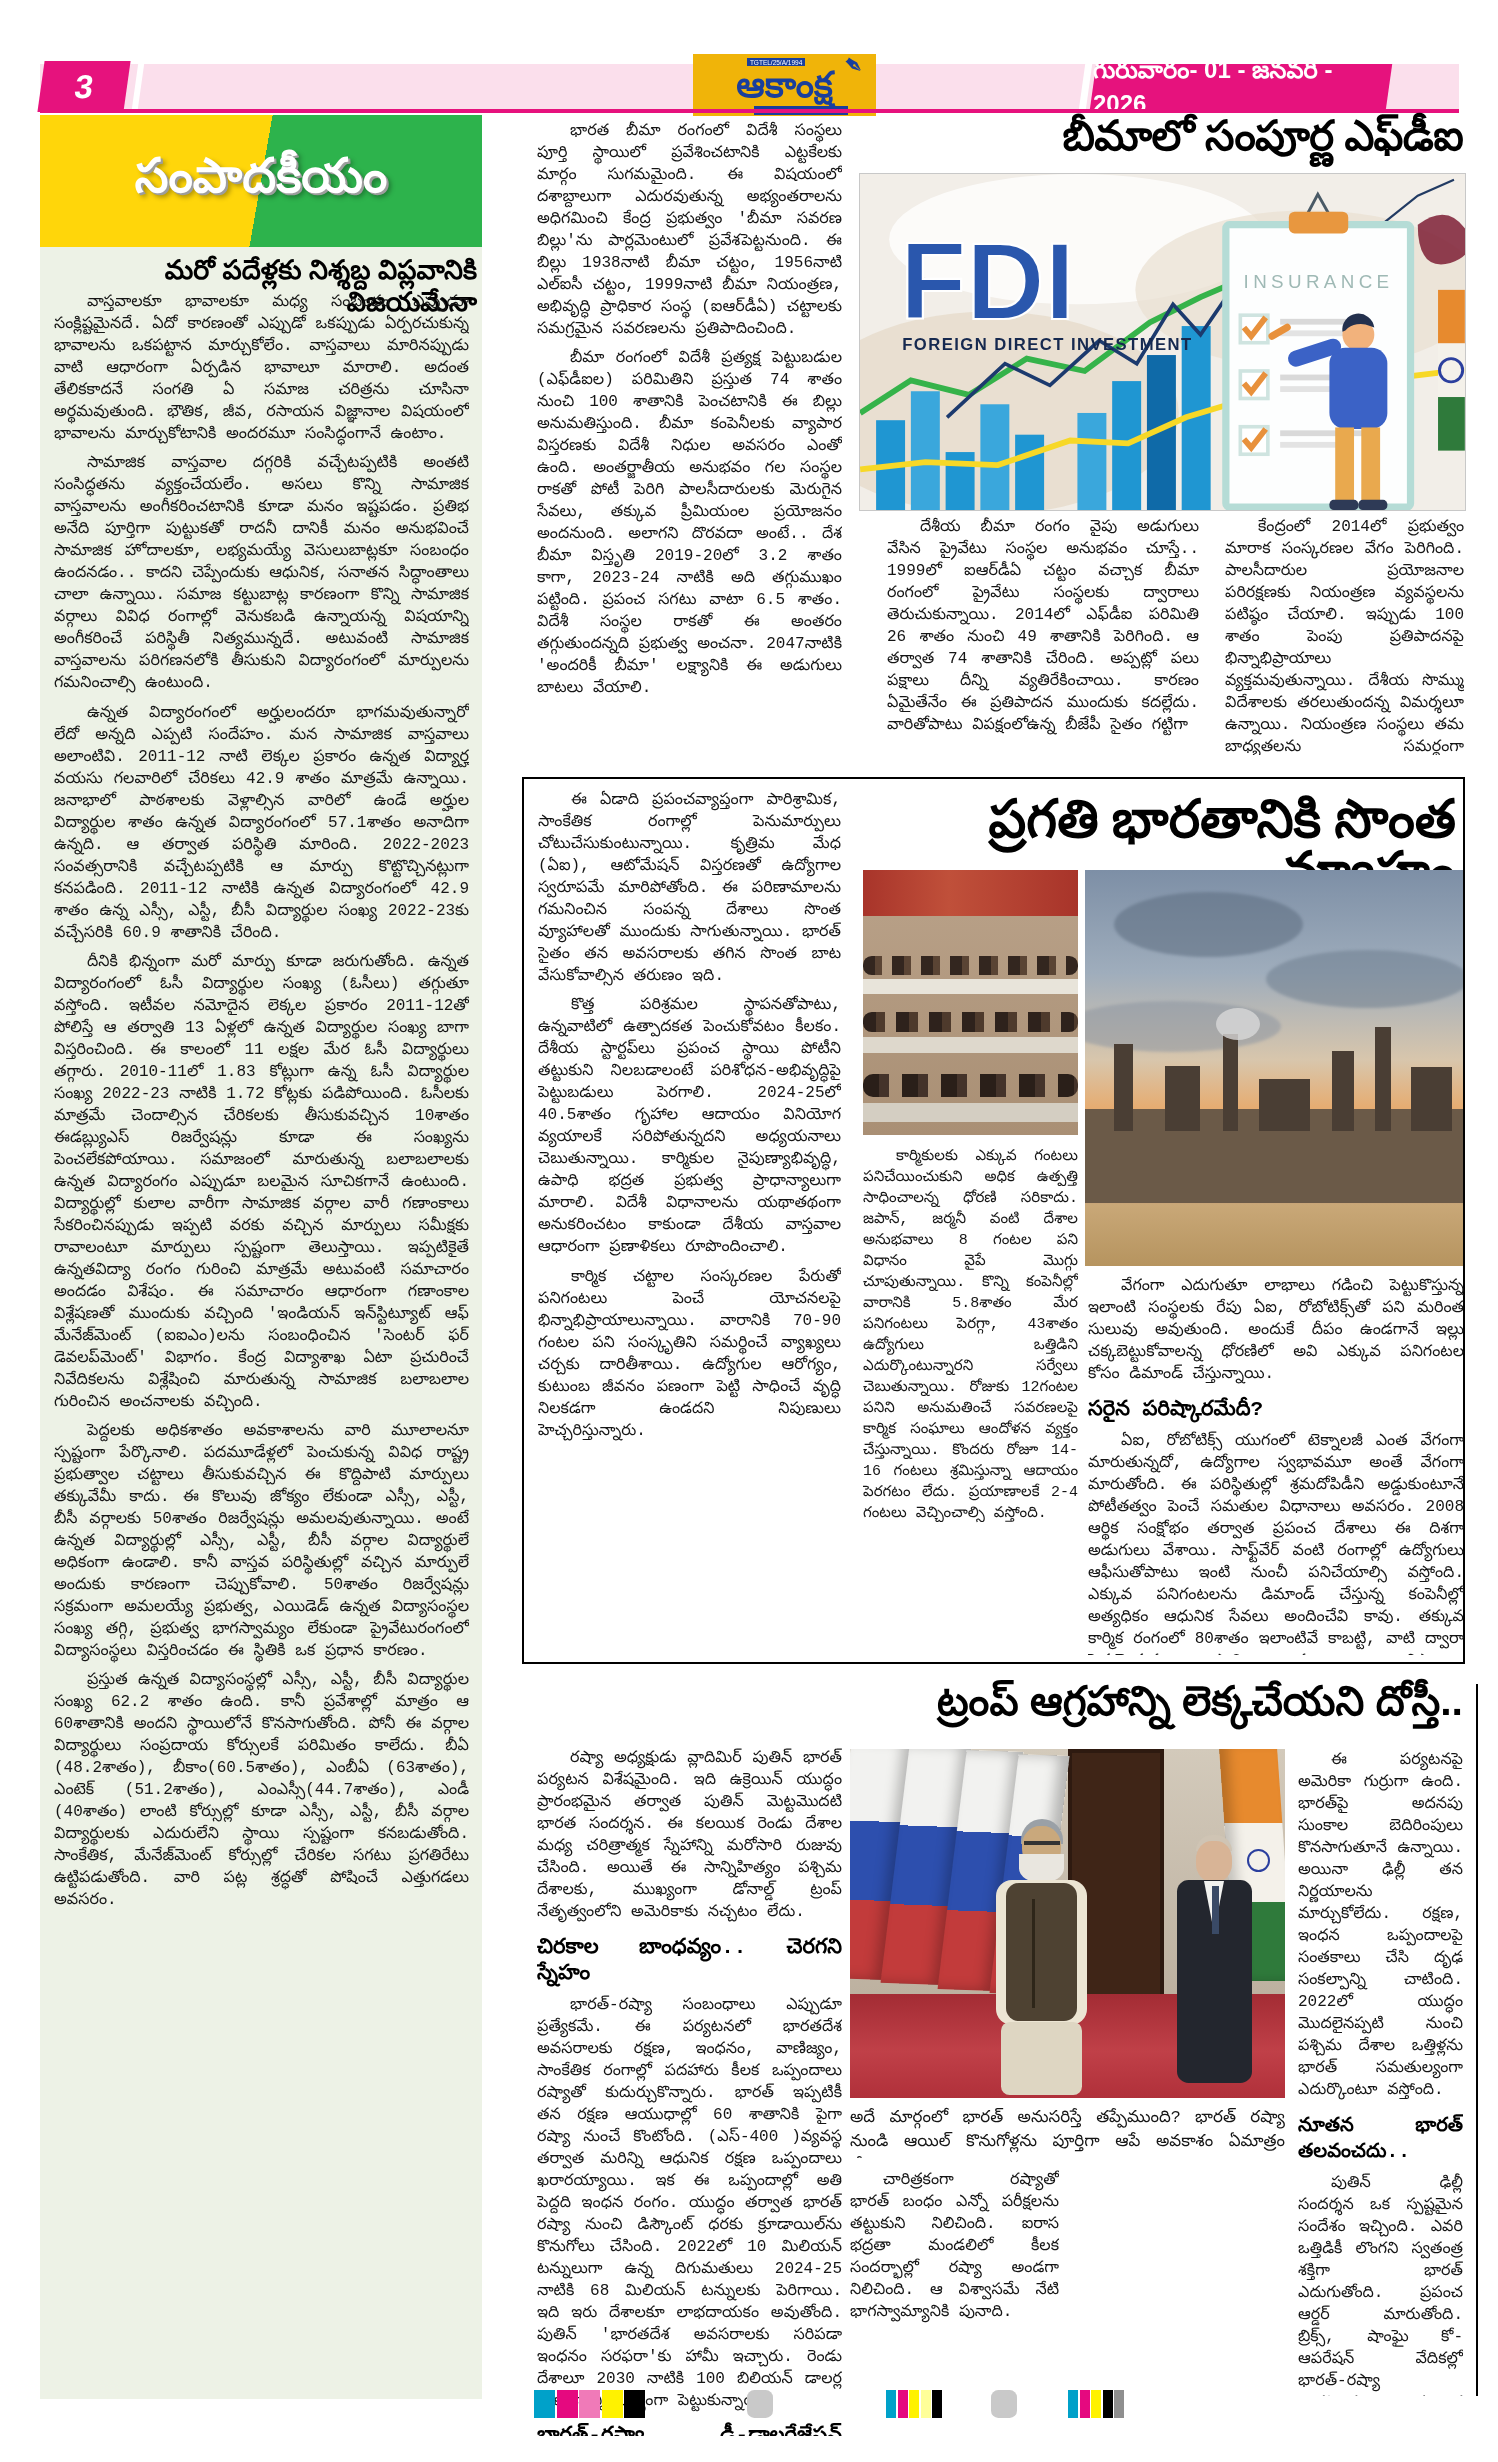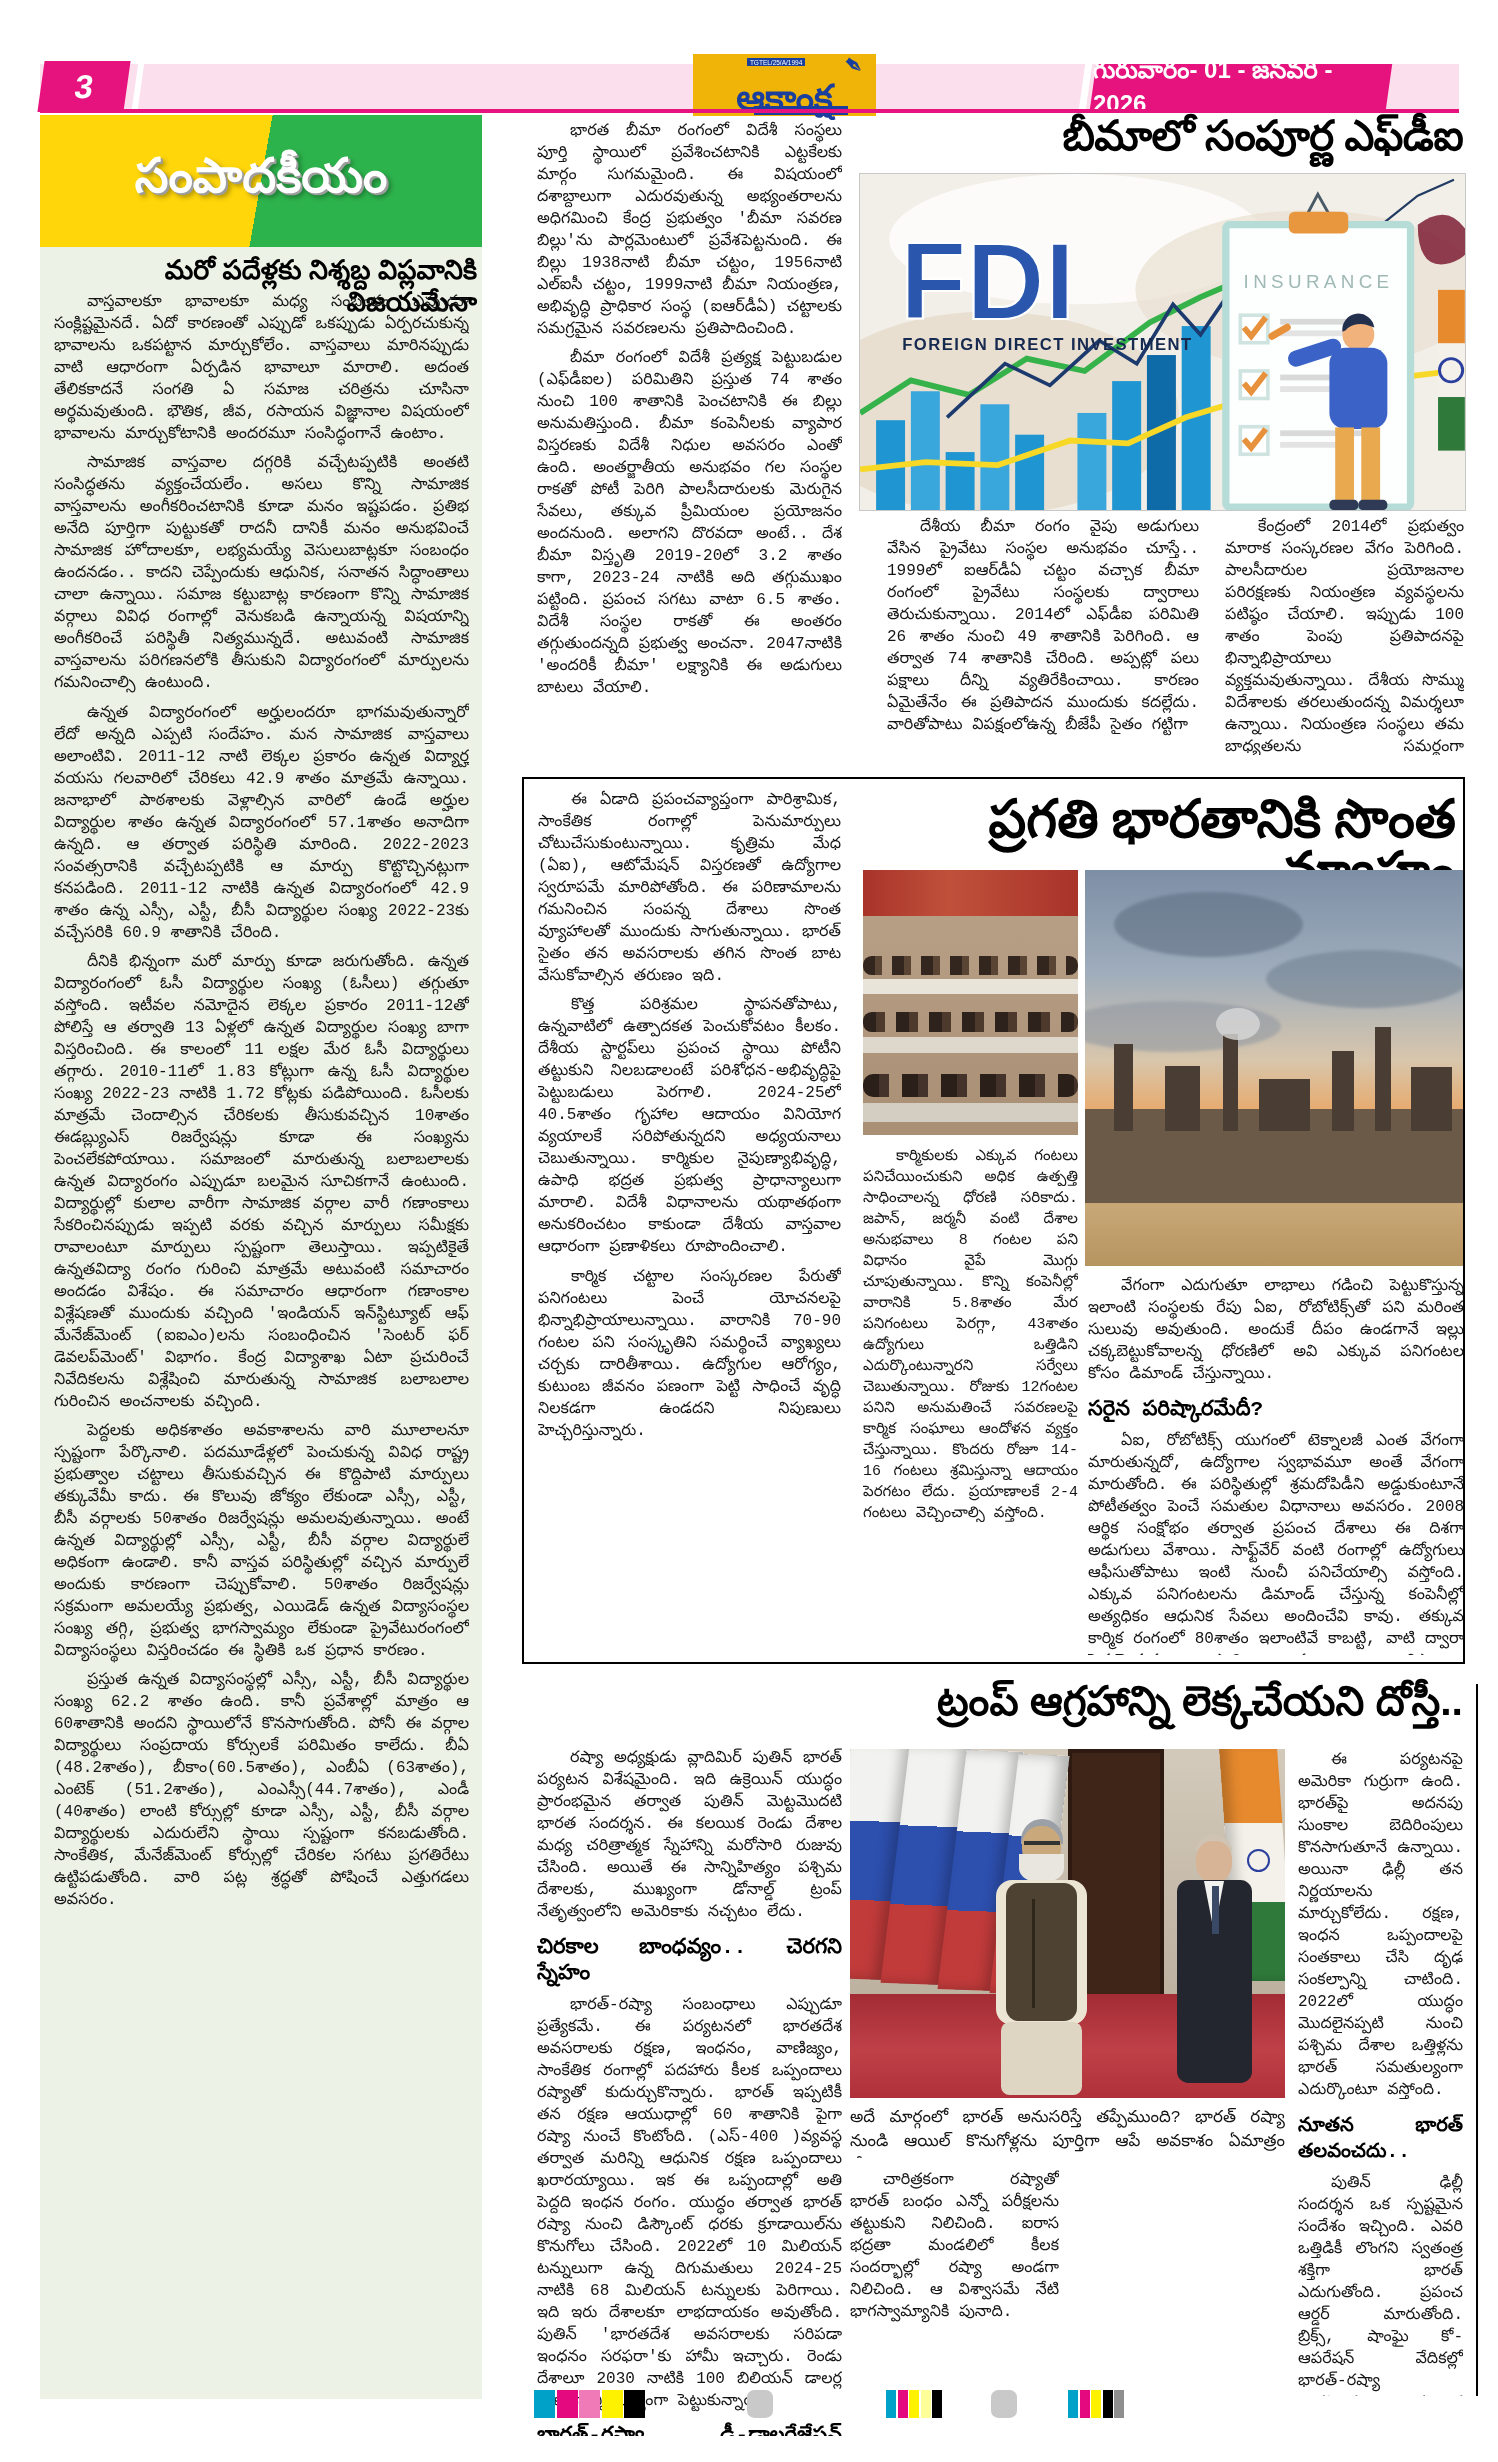--- a/index.html
+++ b/index.html
@@ -10,21 +10,21 @@
   .body-text{font-size:16px;line-height:22px;color:#151515;overflow:hidden;}
   .body-text p{margin:0 0 7.3px 0;text-indent:33px;}
   .sub-head{font-weight:bold;font-size:21px;line-height:26px;margin:11.6px 0 7.3px 0;color:#000;}
   .headline{font-weight:bold;color:#000;text-align:right;}
   
   #mast-strip{left:40px;top:64px;width:1419px;height:45px;background:#fbdfec;}
   #page-num{left:41px;top:61px;width:86px;height:51px;background:#e6127d;transform:skewX(-8deg);
             display:flex;align-items:center;justify-content:center;}
   #page-num span{color:#fff;font-size:33px;font-weight:bold;}
   #page-num-stripe{left:135px;top:61px;width:5.8px;height:51px;background:#ffffff;transform:skewX(-8deg);}
-  #brand-block{left:693px;top:54px;width:183px;height:62px;background:#f0b409;display:flex;align-items:flex-end;justify-content:center;}
+  #brand-block{left:693px;top:54px;width:183px;height:62px;background:#f0b409;display:flex;align-items:center;justify-content:center;}
   #brand-reg{left:747px;top:58px;background:#1a3f9c;color:#fff;font-size:6.5px;padding:0.7px 2.9px;}
   #brand-name{color:#1a3f9c;font-size:36px;font-weight:bold;line-height:1;}
   #brand-tagline{left:754px;top:106px;width:94px;height:8.7px;background:#1a3f9c;}
   #pen-nib{left:843px;top:51px;font-size:25px;color:#1a3f9c;transform:rotate(40deg);}
   #date-stripe{left:1082px;top:64px;width:7.3px;height:46px;background:#ffffff;transform:skewX(-8deg);}
   #date-box{left:1093px;top:64px;width:296px;height:46px;background:#e6127d;transform:skewX(-8deg);
             display:flex;align-items:center;justify-content:center;}
   #date-box span{color:#fff;font-weight:bold;font-size:24px;transform:skewX(8deg);}
   #mast-rule{left:40px;top:109px;width:1419px;height:3.6px;background:#e6127d;}
   

